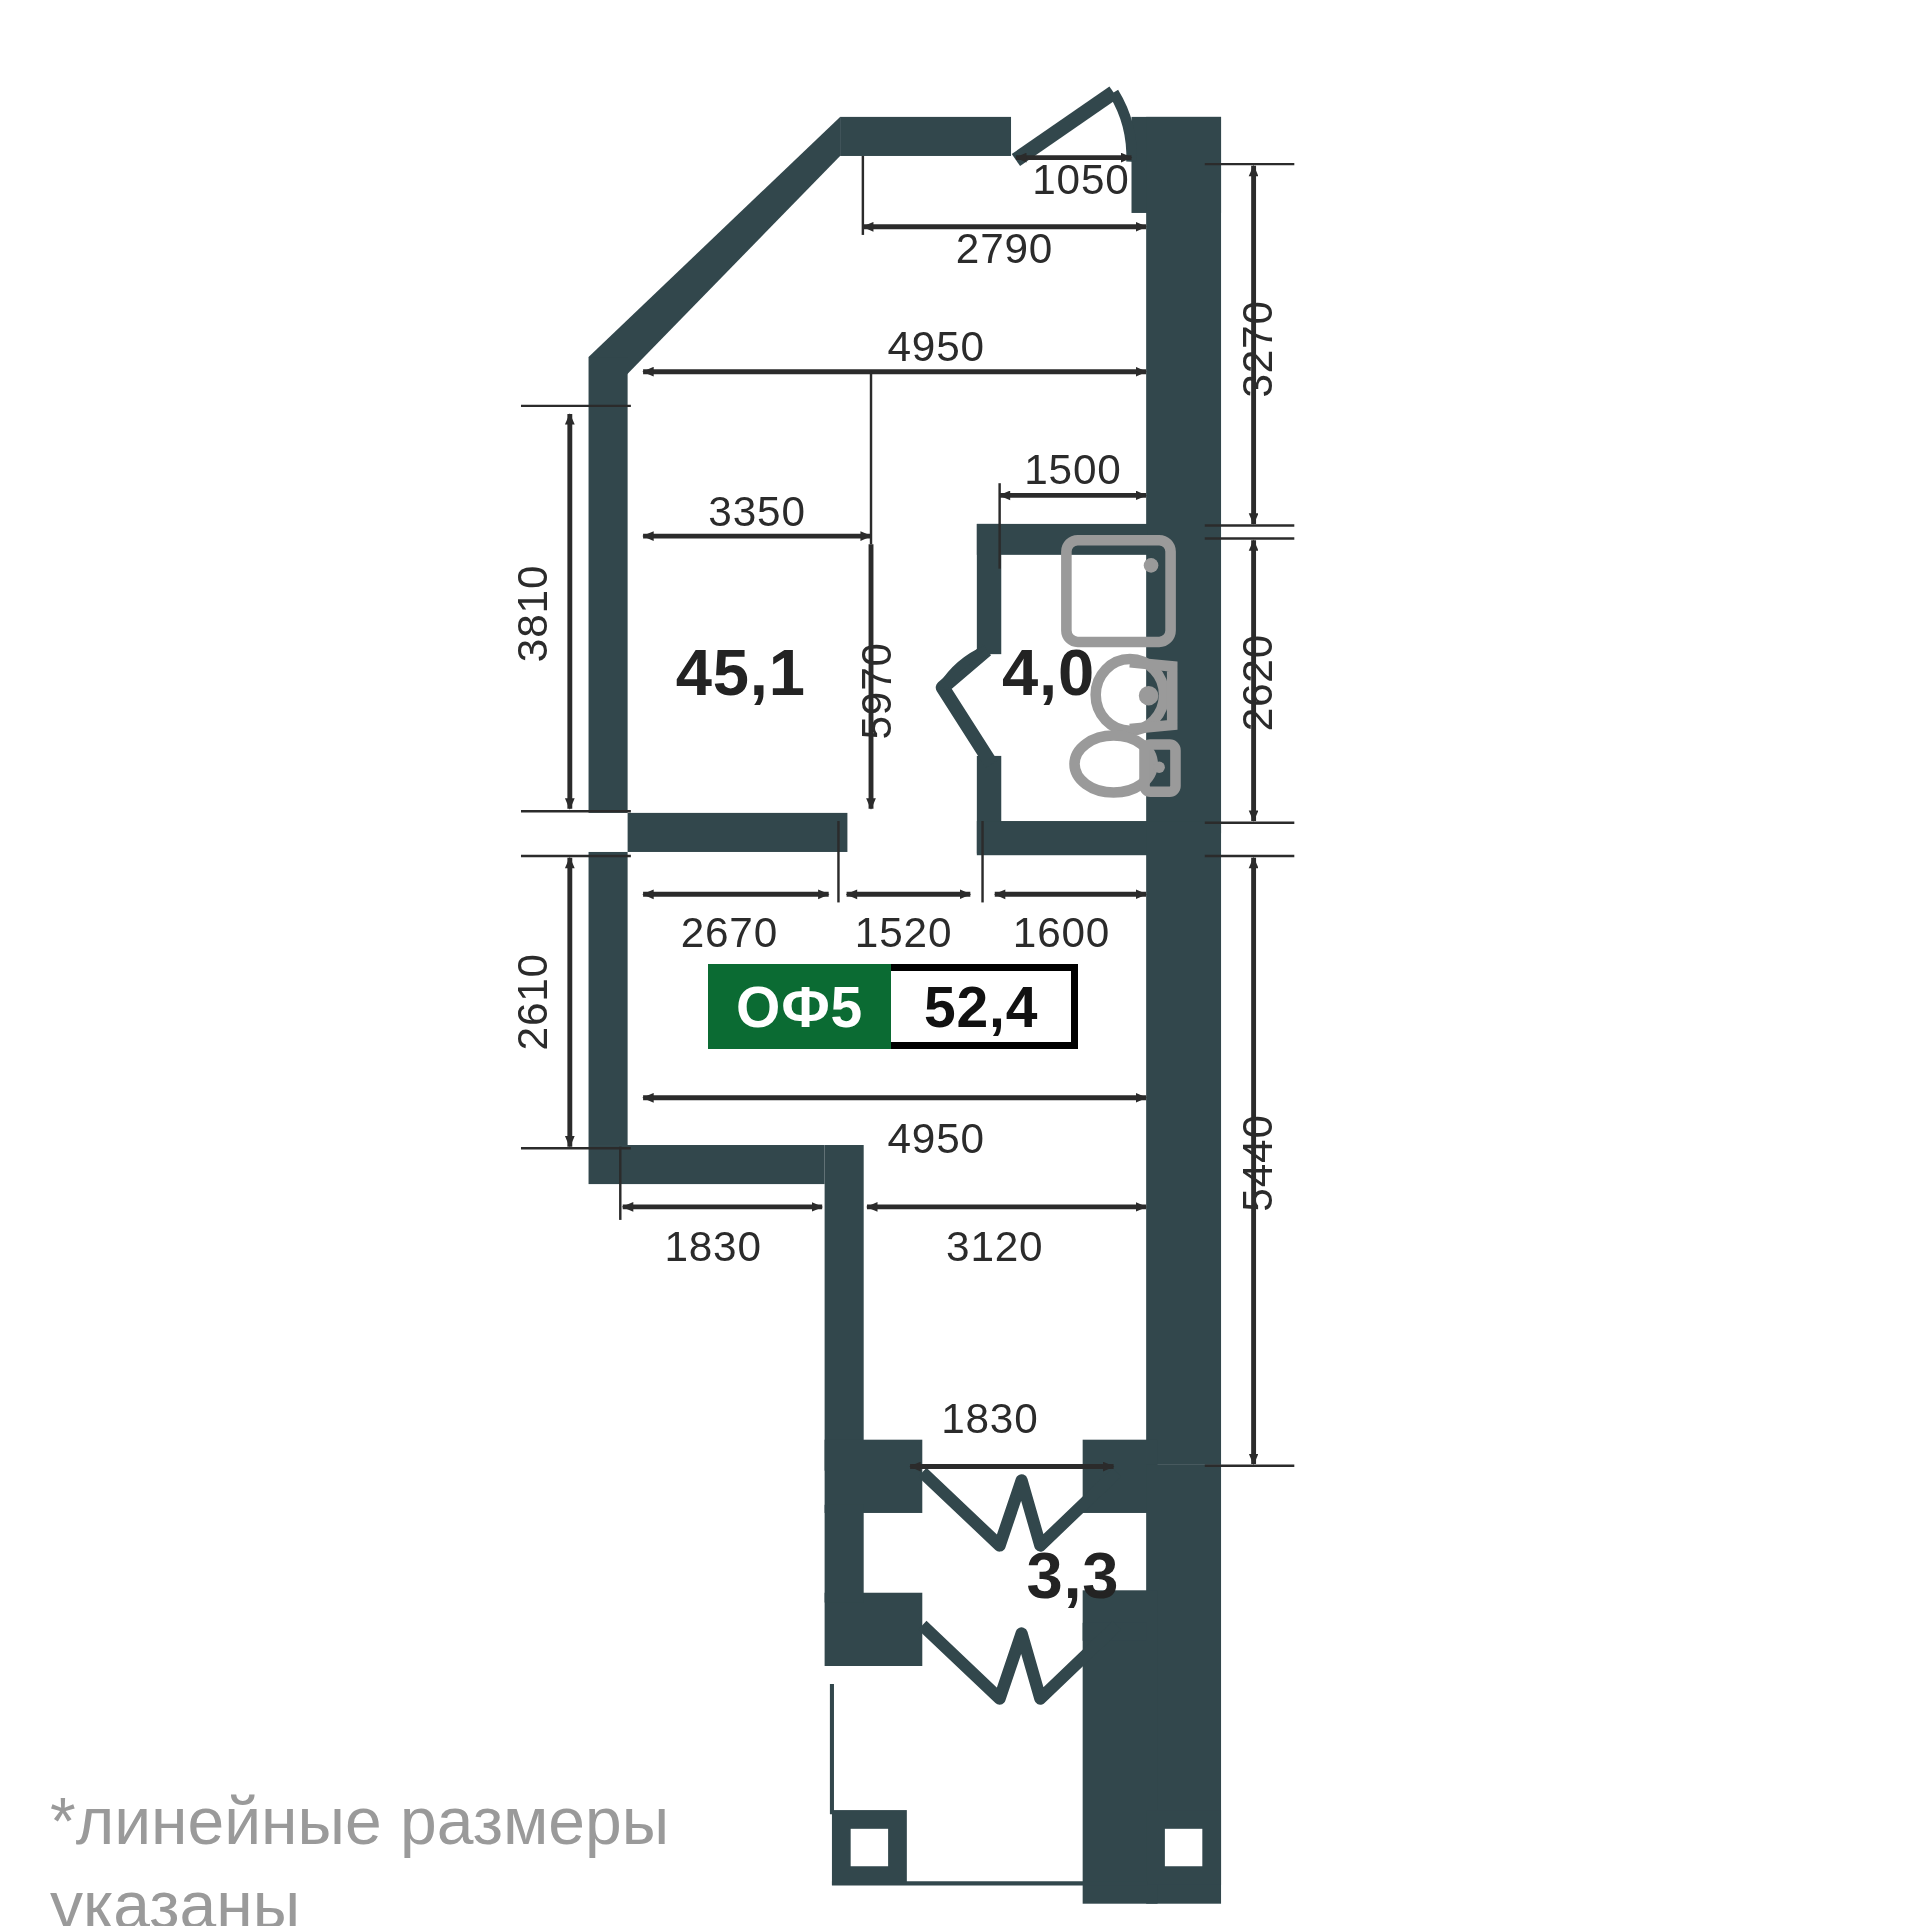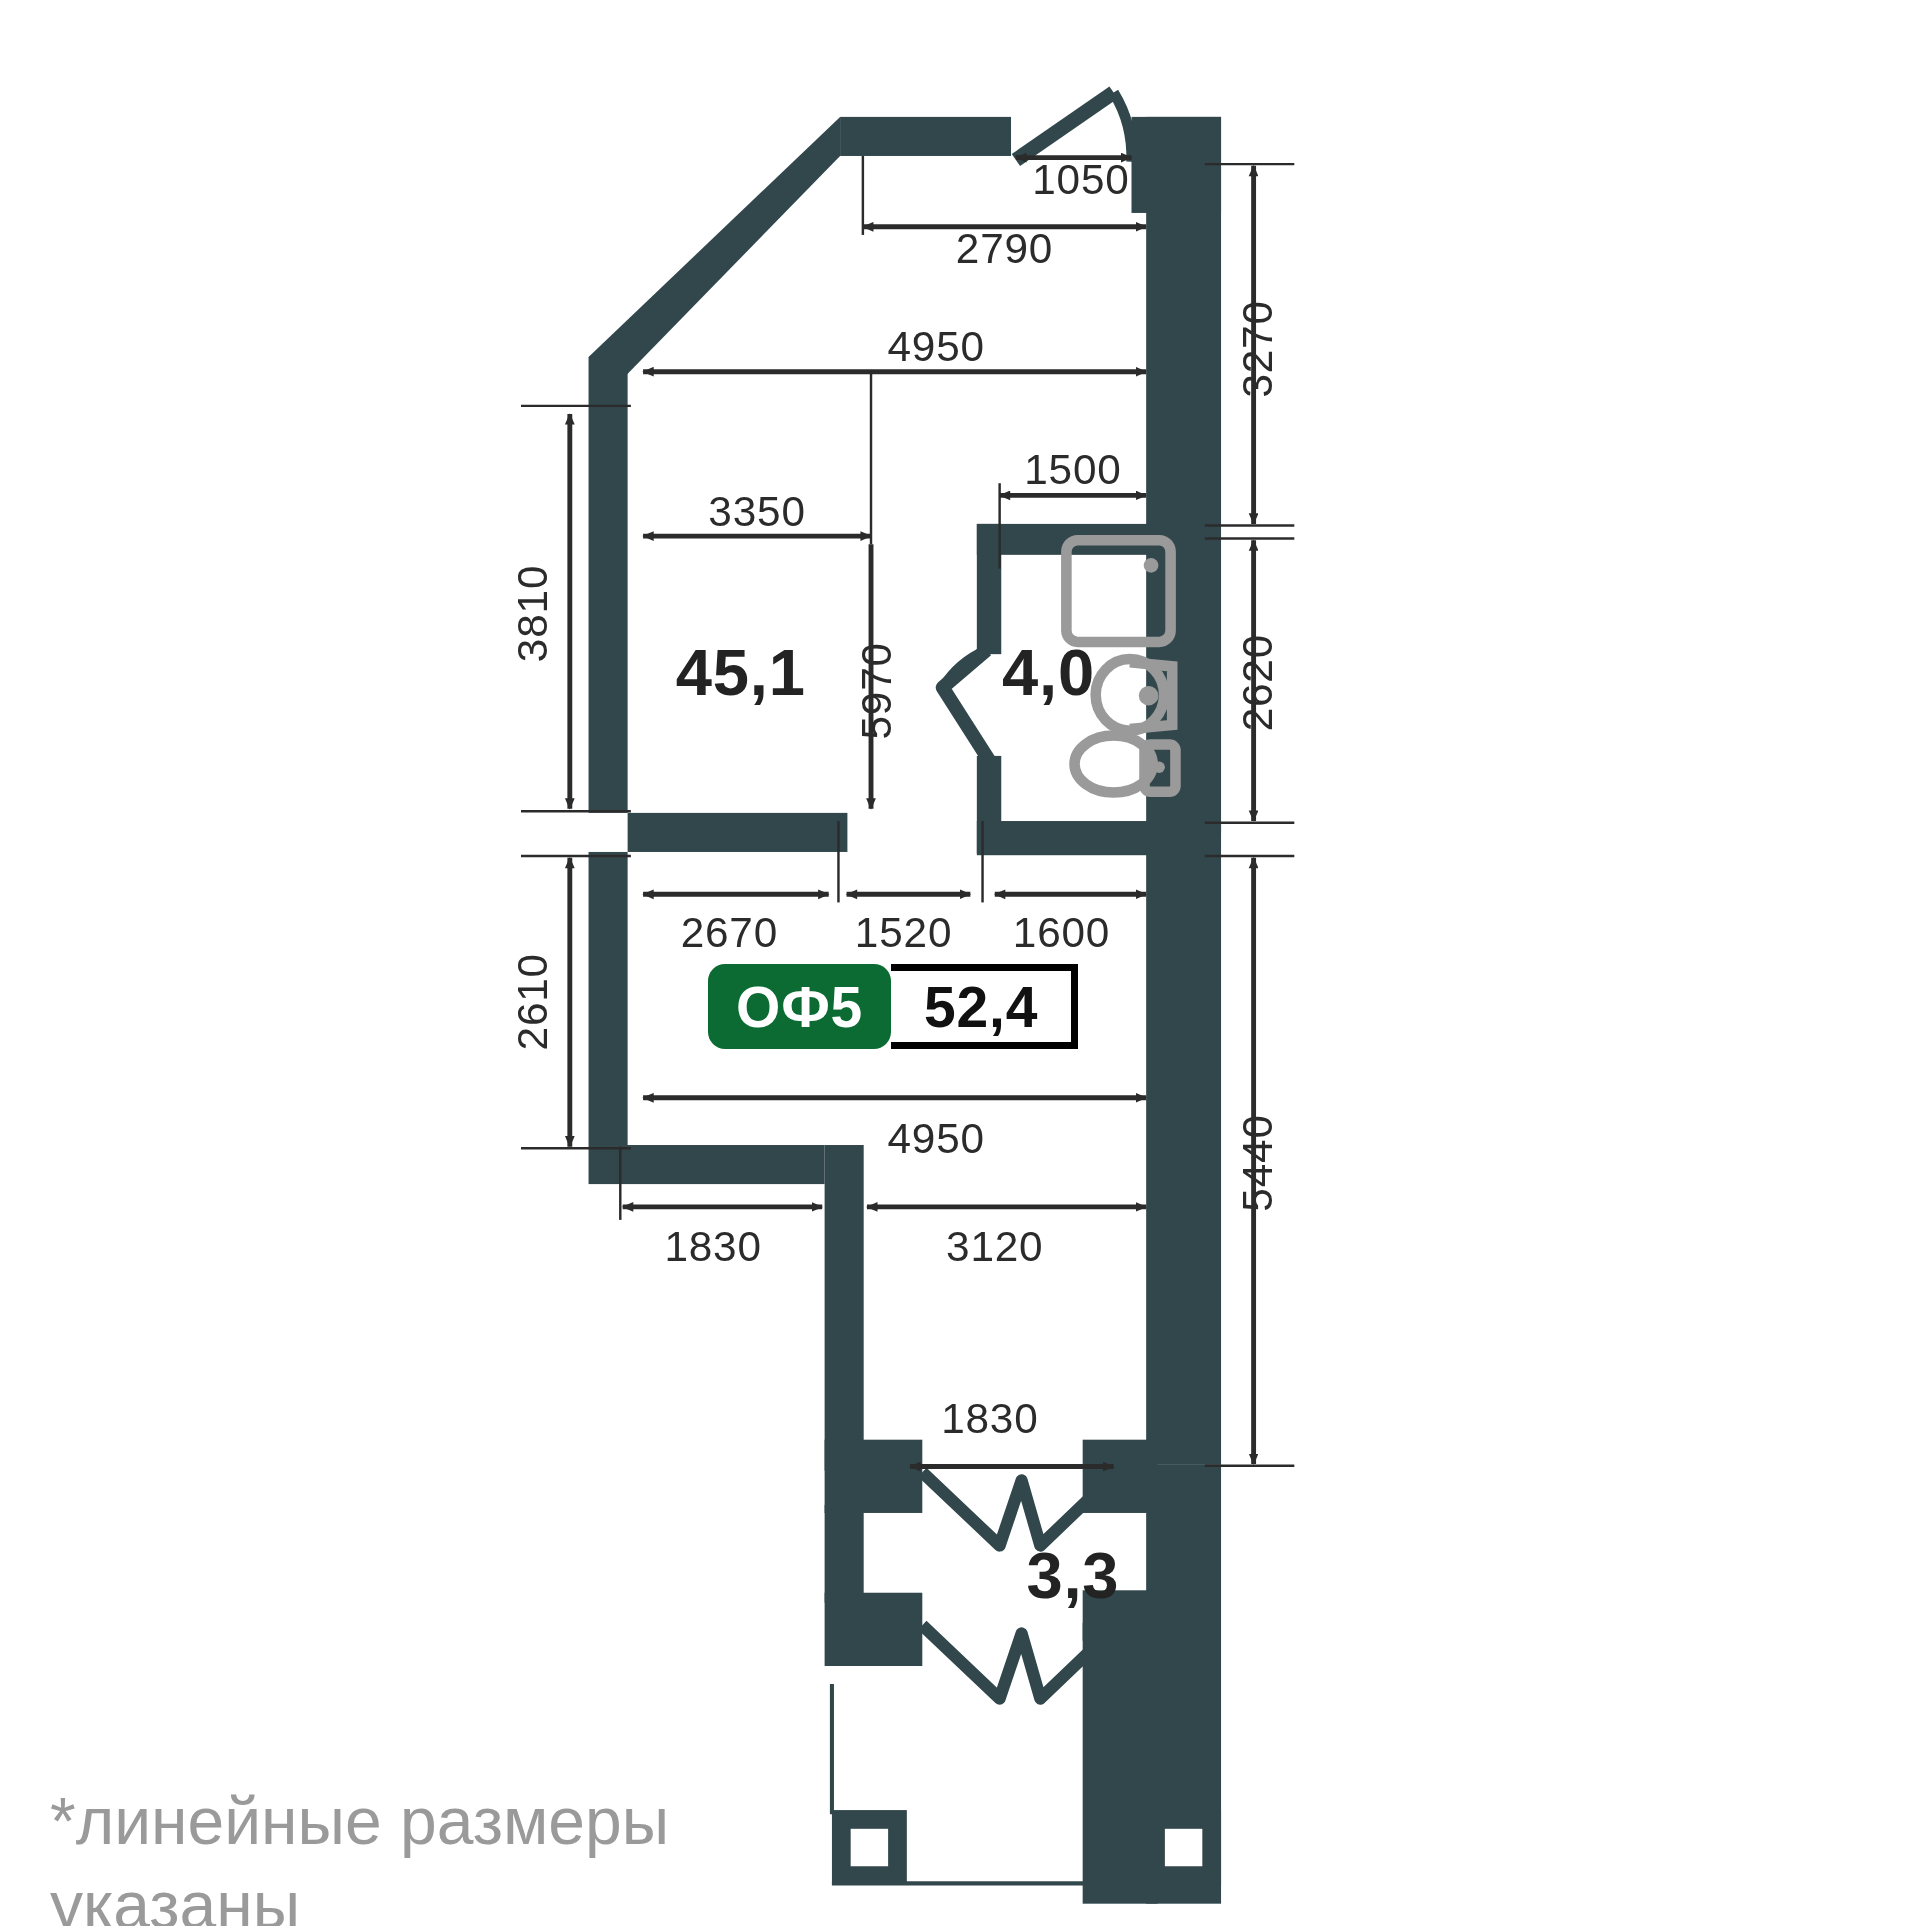--- a/index.html
+++ b/index.html
@@ -61,21 +61,20 @@
     background: #0b6b33;
     color: #ffffff;
     font-size: 57px;
     font-weight: bold;
     display: flex;
     align-items: center;
     justify-content: center;
     padding: 0 28px;
     letter-spacing: 0.8px;
     box-sizing: border-box;
-    border-radius: 17px;
   }
   .badge-area {
     background: #ffffff;
     color: #111111;
     font-size: 57px;
     font-weight: bold;
     display: flex;
     align-items: center;
     justify-content: center;
     padding: 16px 33px;

